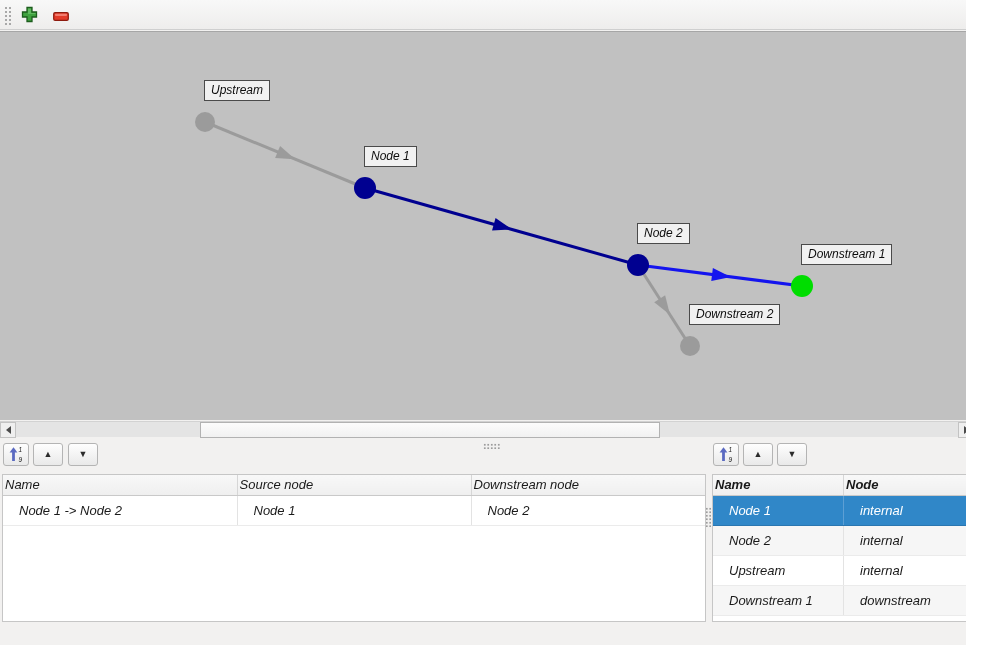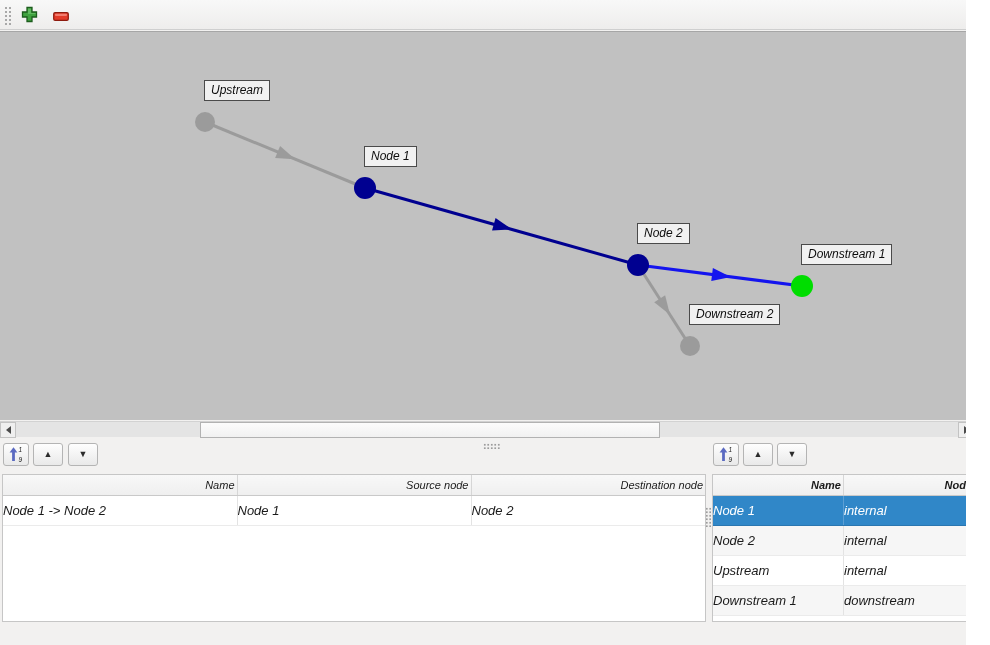--- a/index.html
+++ b/index.html
@@ -83,29 +83,29 @@
   .arrow-glyph { font-size:9px; line-height:9px; color:#2b2b2b; }
   
   .tbl-wrap {
     position:absolute; top:474px; height:148px; background:#ffffff;
     border:1px solid #c6c6c6; overflow:hidden;
   }
   #edges-table-wrap { left:2px; width:704px; }
   #nodes-table-wrap { left:712px; width:263px; }
   table { border-collapse:collapse; width:100%; table-layout:fixed; }
   th {
-    height:20px; font-weight:normal; font-size:11px;
+    height:20px; font-weight:normal; font-size:13px;
     background:linear-gradient(#f8f8f8,#efefef);
     border-bottom:1px solid #c9c9c9; border-right:1px solid #d6d6d6;
-    text-align:right; padding:0 2px; overflow:hidden; white-space:nowrap;
+    text-align:left; padding:0 2px; overflow:hidden; white-space:nowrap;
   }
   th:last-child { border-right:none; }
   #nodes-table th { font-weight:bold; }
   td {
-    height:30px; padding:0 0; border-right:1px solid #e3e3e3;
+    height:30px; padding:0 16px; border-right:1px solid #e3e3e3;
     border-bottom:1px solid #ebebeb; overflow:hidden; white-space:nowrap;
     background:#ffffff;
   }
   td:last-child { border-right:none; }
   tr:nth-child(even) td { background:#f6f6f6; }
   tr.selected td { background:#3087c8; color:#ffffff; border-right-color:#5d9fd4; border-bottom-color:#2a76b0; }
   
   .tbl-sb { position:absolute; left:975px; top:472px; width:15px; height:150px; background:#e4e4e4; border:1px solid #cfcfcf; }
   .tbl-sb .sb-btn { left:0; width:13px; height:14px; }
   .tbl-sb .sb-thumb { left:0; width:13px; }
@@ -217,21 +217,21 @@
   <div class="mini-btn" style="left:777px; width:30px;">
     <span class="arrow-glyph">▼</span>
   </div>
 
   <div class="tbl-wrap" id="edges-table-wrap">
     <table id="edges-table">
       <thead>
           <tr>
             <th>Name</th>
             <th>Source node</th>
-            <th>Destination node</th>
+            <th>Downstream node</th>
           </tr>
         </thead>
       <tbody>
           <tr>
             <td>Node 1 -&gt; Node 2</td>
             <td>Node 1</td>
             <td>Node 2</td>
           </tr>
         </tbody>
     </table>

